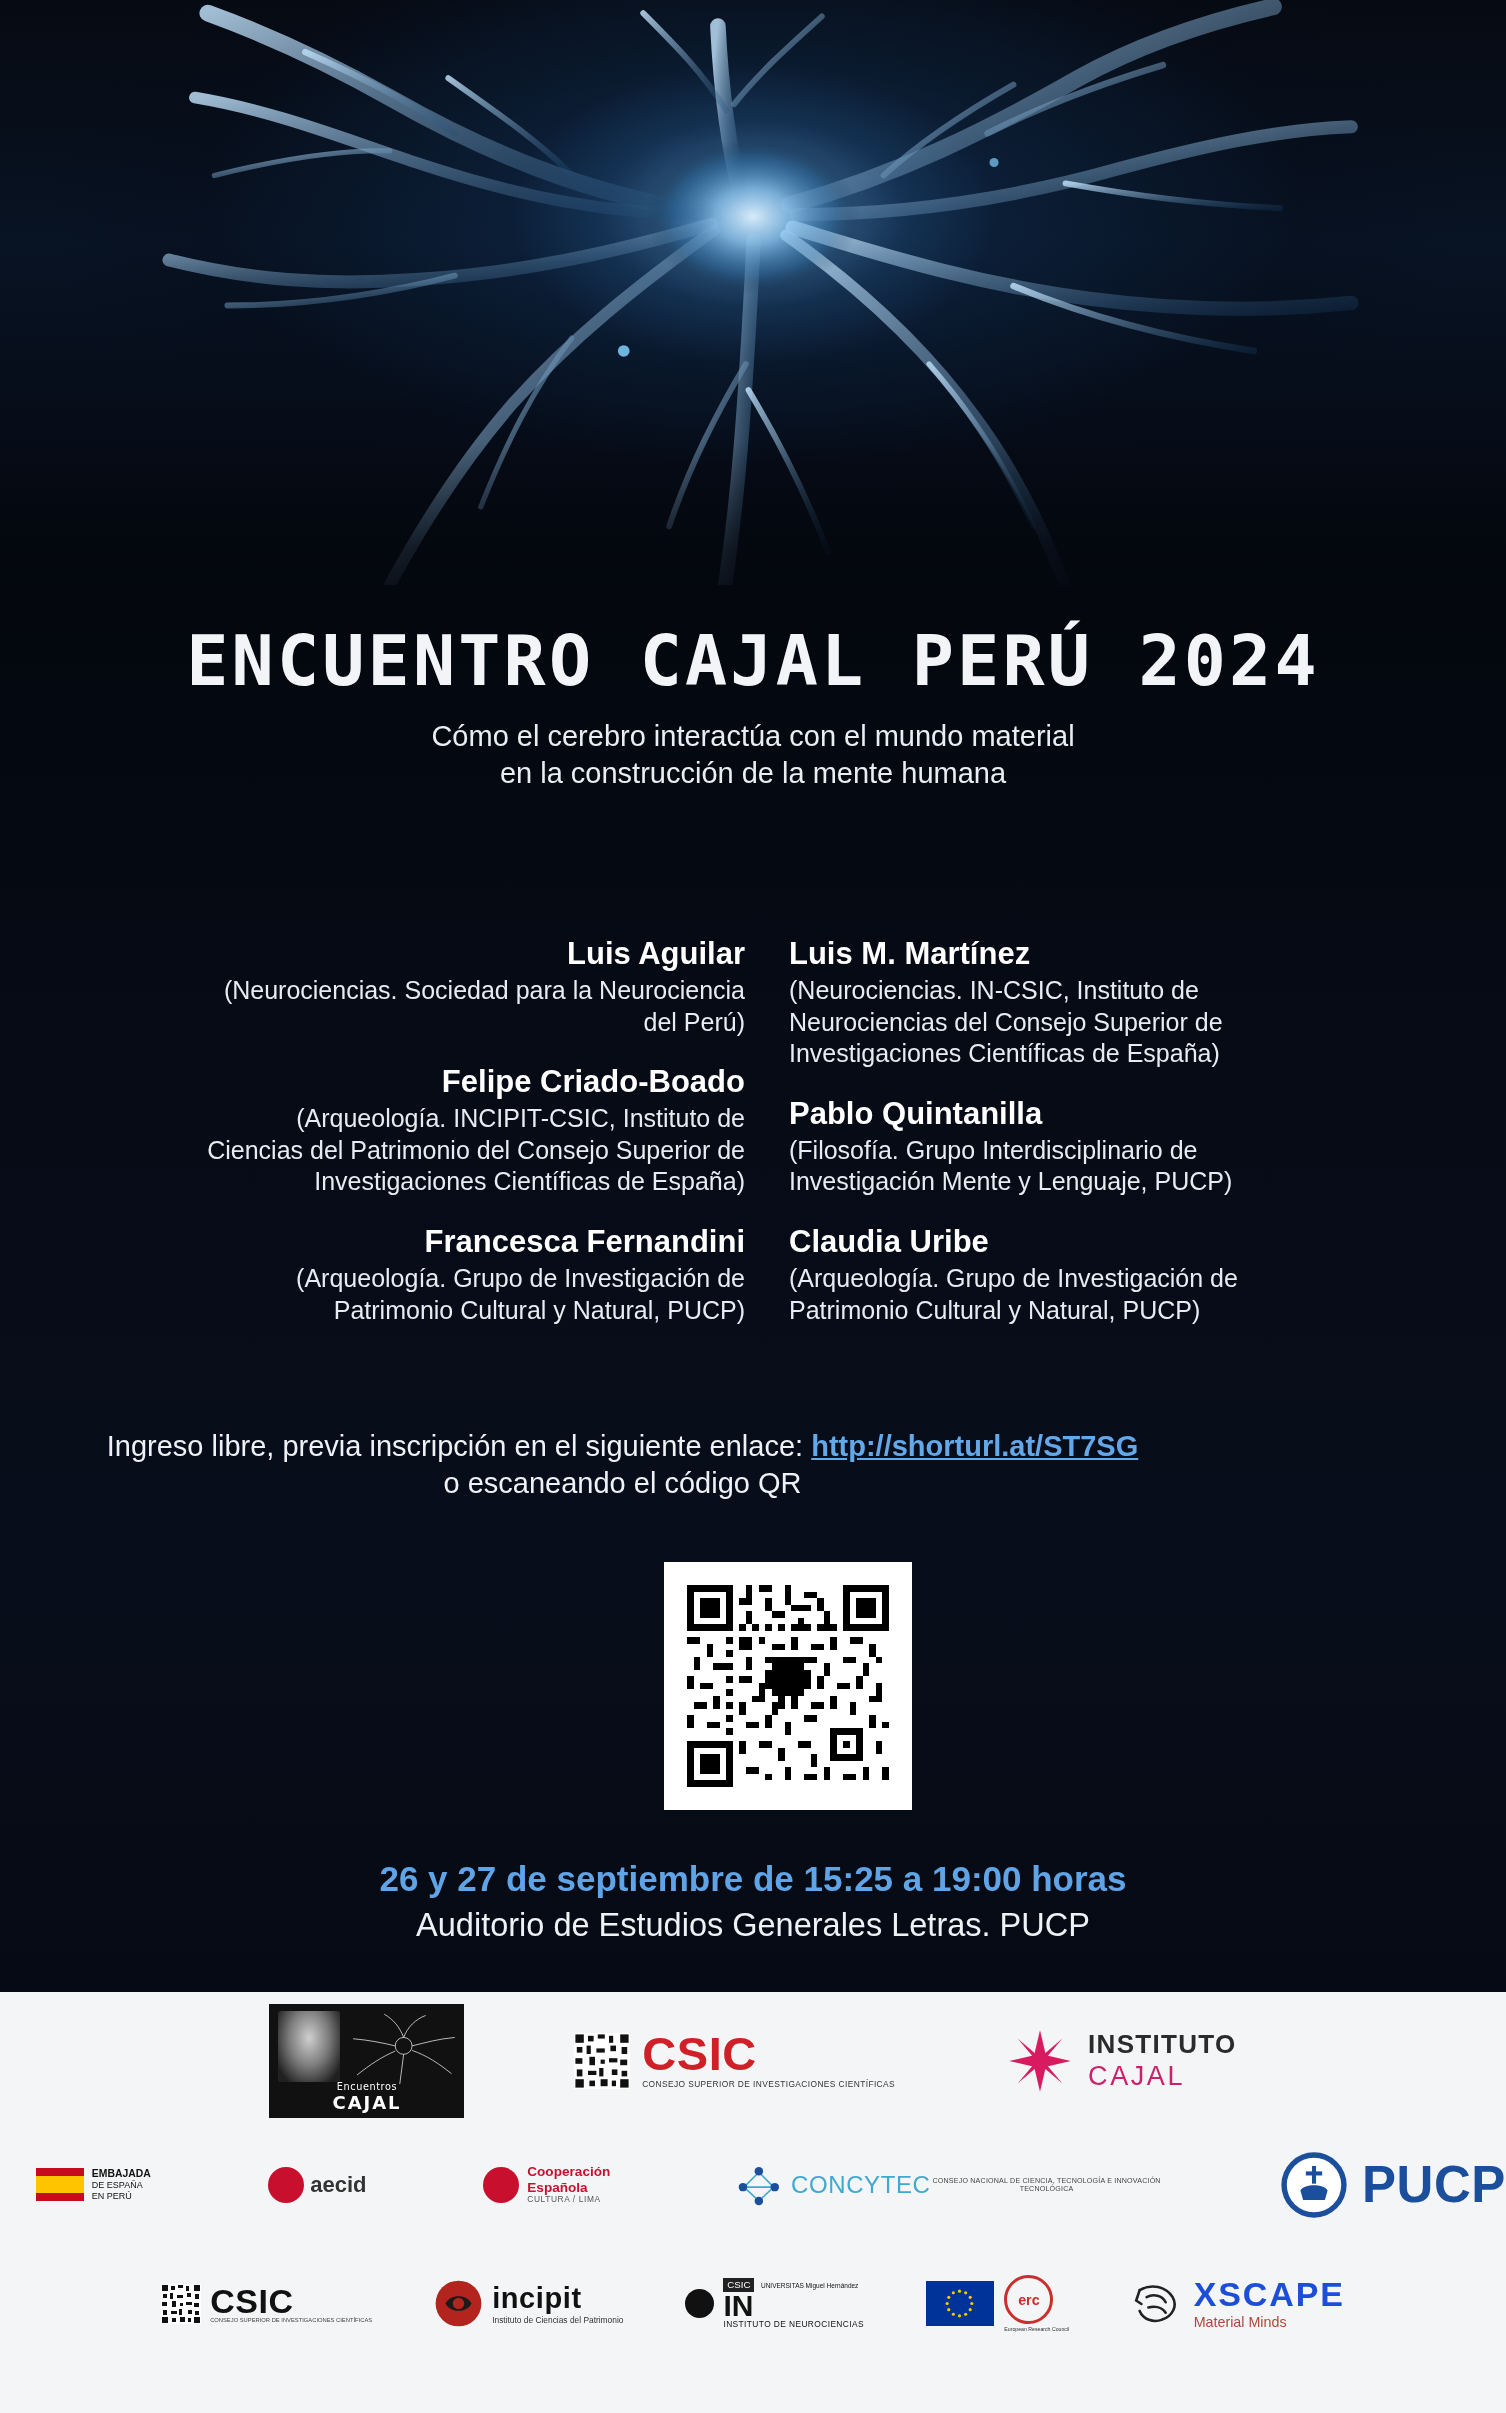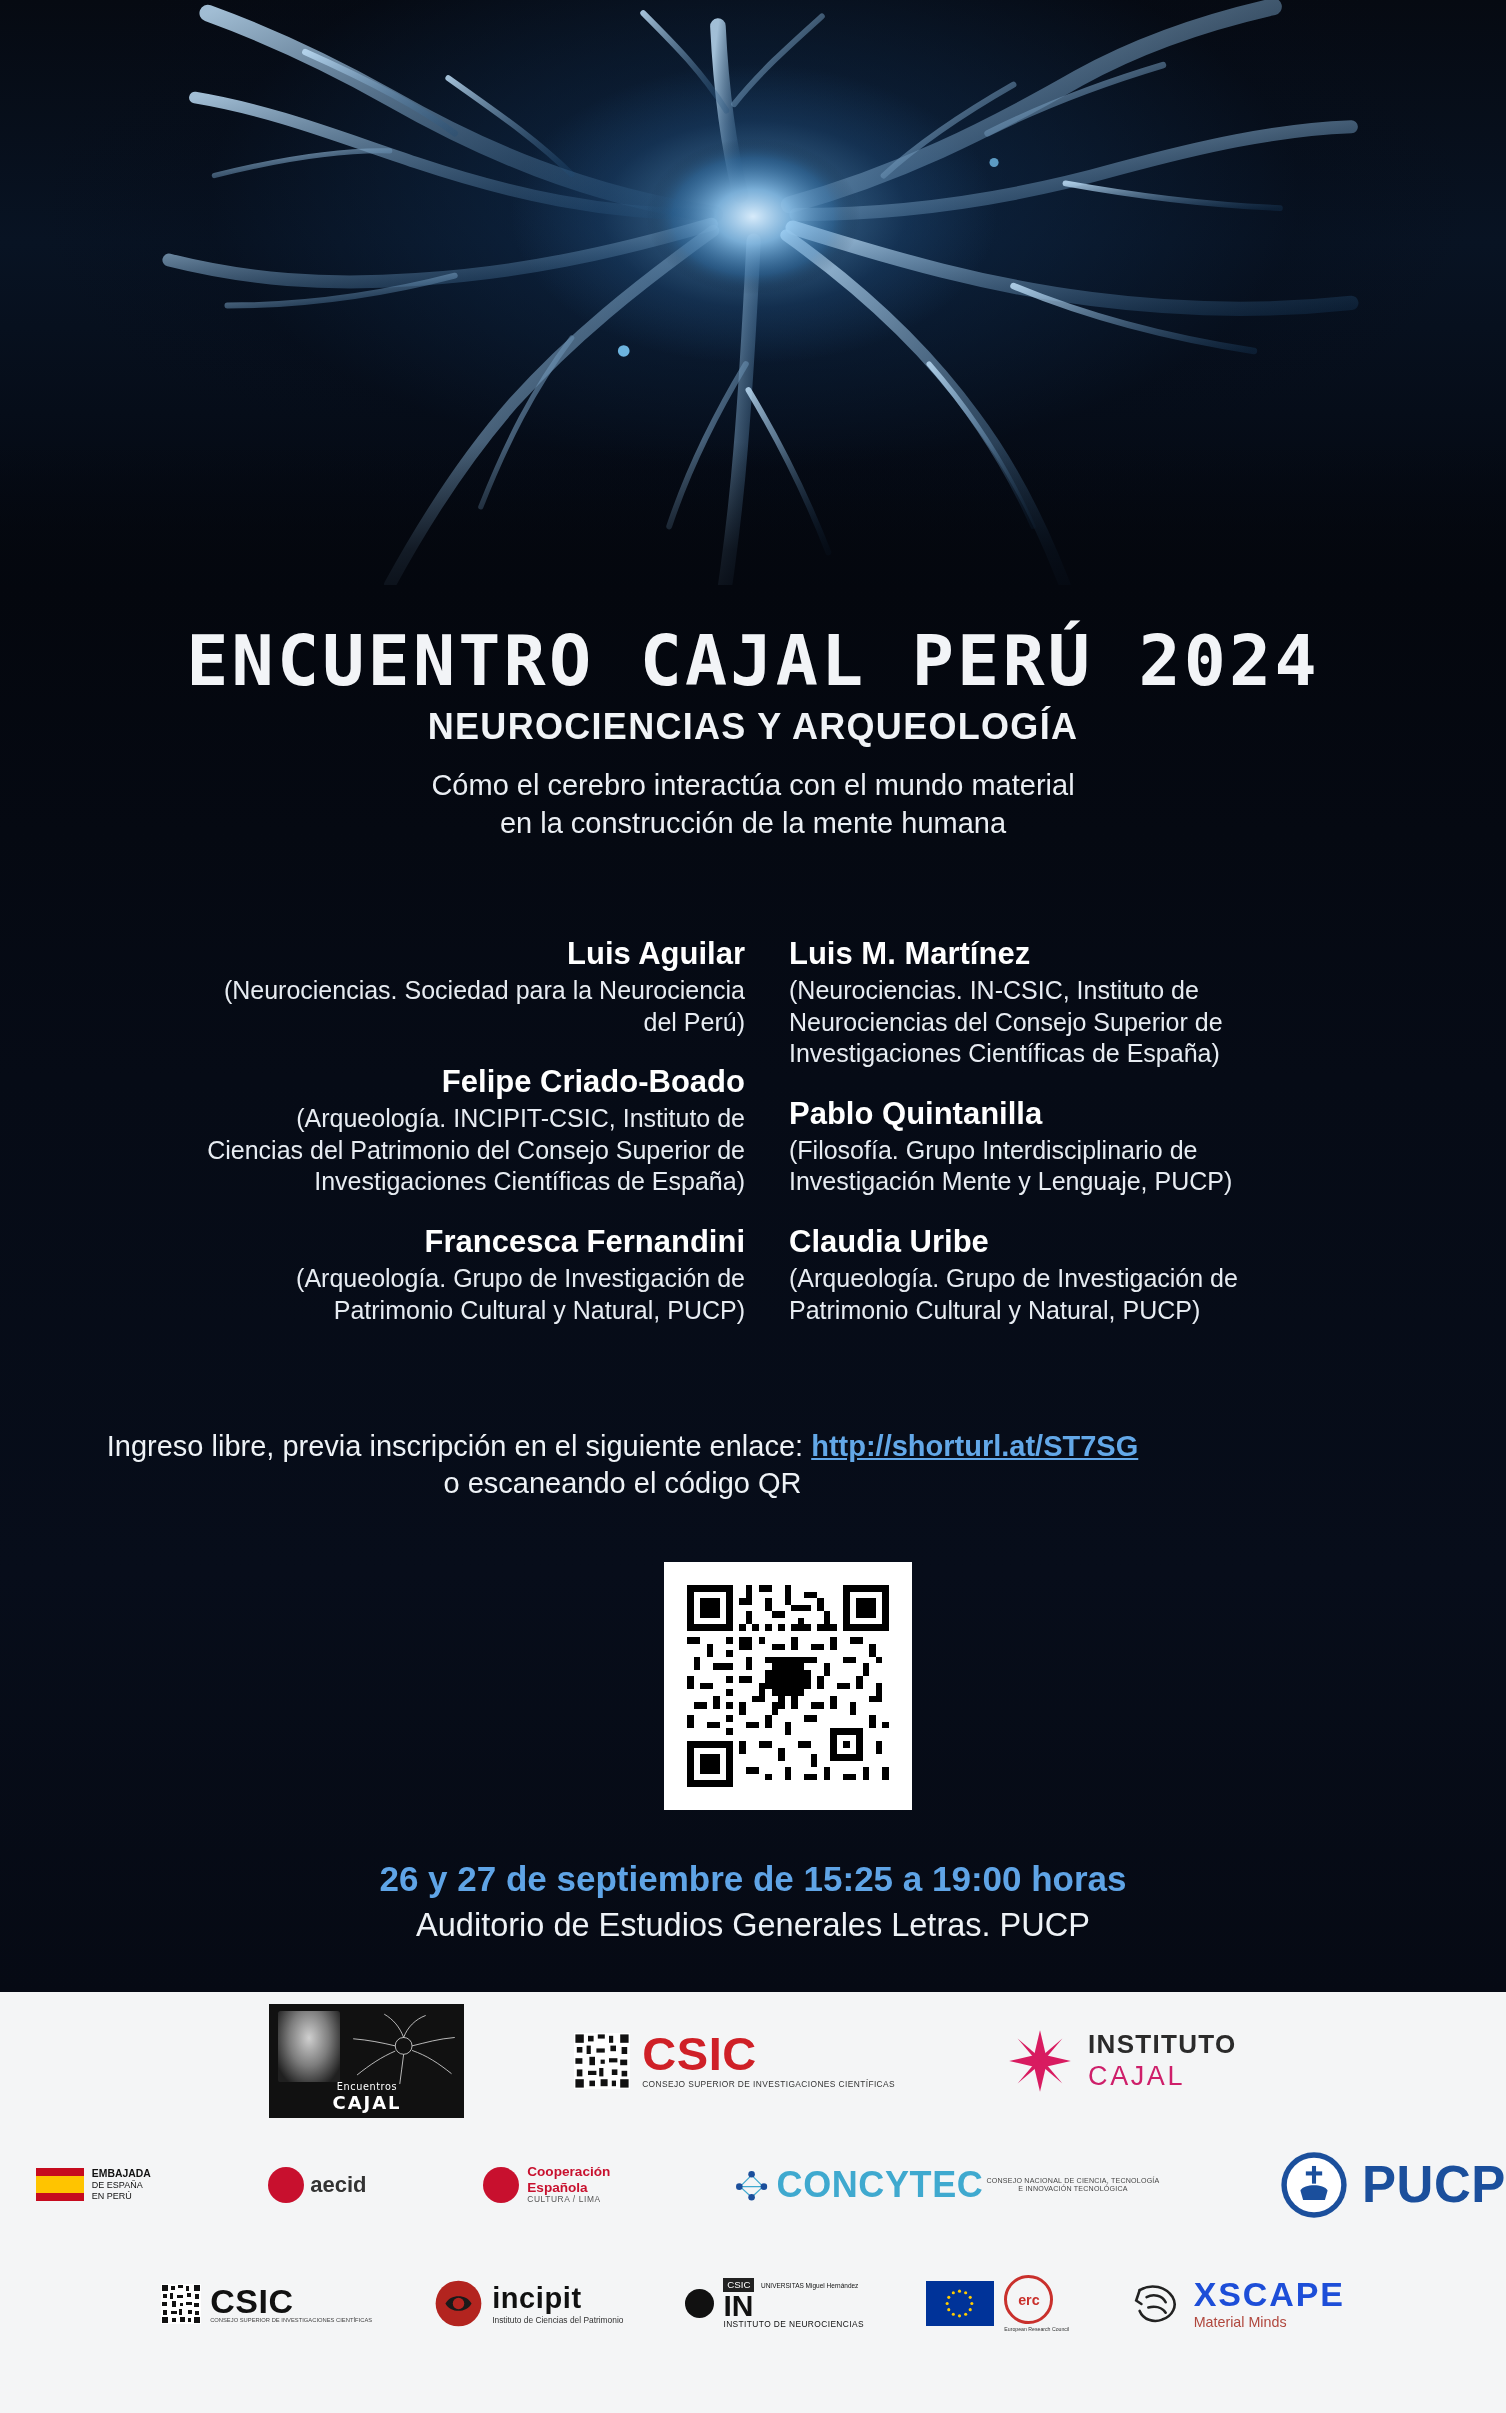--- a/index.html
+++ b/index.html
@@ -249,21 +249,21 @@
   .aecid .w { font-size: 22px; color: #333; font-weight: 600; }
 
   .coopesp { display: flex; align-items: center; gap: 7.8px; }
   .coopesp .c { width: 36px; height: 36px; border-radius: 50%; background: #c8102e; }
   .coopesp .t { font-size: 13.6px; color: #c8102e; font-weight: bold; line-height: 1.15; }
   .coopesp .t small { display: block; color: #555; font-size: 8.4px; font-weight: normal; letter-spacing: 0.6px; }
 
   
   .concytec { text-align: center; }
   .concytec .node { width: 78px; height: 52px; margin: 0 auto; }
-  .concytec .w { font-size: 36px; font-weight: bold; color: #1b4f9c; letter-spacing: 0.6px; }
+  .concytec .w { font-size: 24px; font-weight: normal; color: #1b4f9c; letter-spacing: 0.6px; }
   .concytec .w span { color: #3fa9cf; }
   .concytec .s { font-size: 7.1px; color: #444; letter-spacing: 0.2px; }
 
   
   .pucp { display: flex; align-items: center; gap: 14.3px; }
   .pucp .shield { width: 68px; height: 68px; }
   .pucp .w { font-size: 51px; font-weight: bold; color: #1b4f9c; letter-spacing: 0.6px; }
 
   
   .csic-small { display: flex; align-items: center; gap: 9px; }
@@ -353,21 +353,20 @@
       <circle cx="960" cy="540" r="9" fill="#7fd0ff" opacity="0.85"></circle>
       <circle cx="1530" cy="250" r="7" fill="#7fd0ff" opacity="0.7"></circle>
     </svg>
     <div class="art-fade"></div>
   </div>
 
   <div class="body-bg"></div>
 
   <div class="title-block">
     <div class="main-title">ENCUENTRO CAJAL PERÚ 2024</div>
-    <div class="subtitle">NEUROCIENCIAS  Y  ARQUEOLOGÍA</div>
     <div class="tagline">
       <div>Cómo el cerebro interactúa con el mundo material</div>
       <div>en la construcción de la mente humana</div>
     </div>
   </div>
 
   <div class="speakers">
     <div class="col col-left">
       <div class="sp">
         <div class="sp-name">Luis Aguilar</div>

